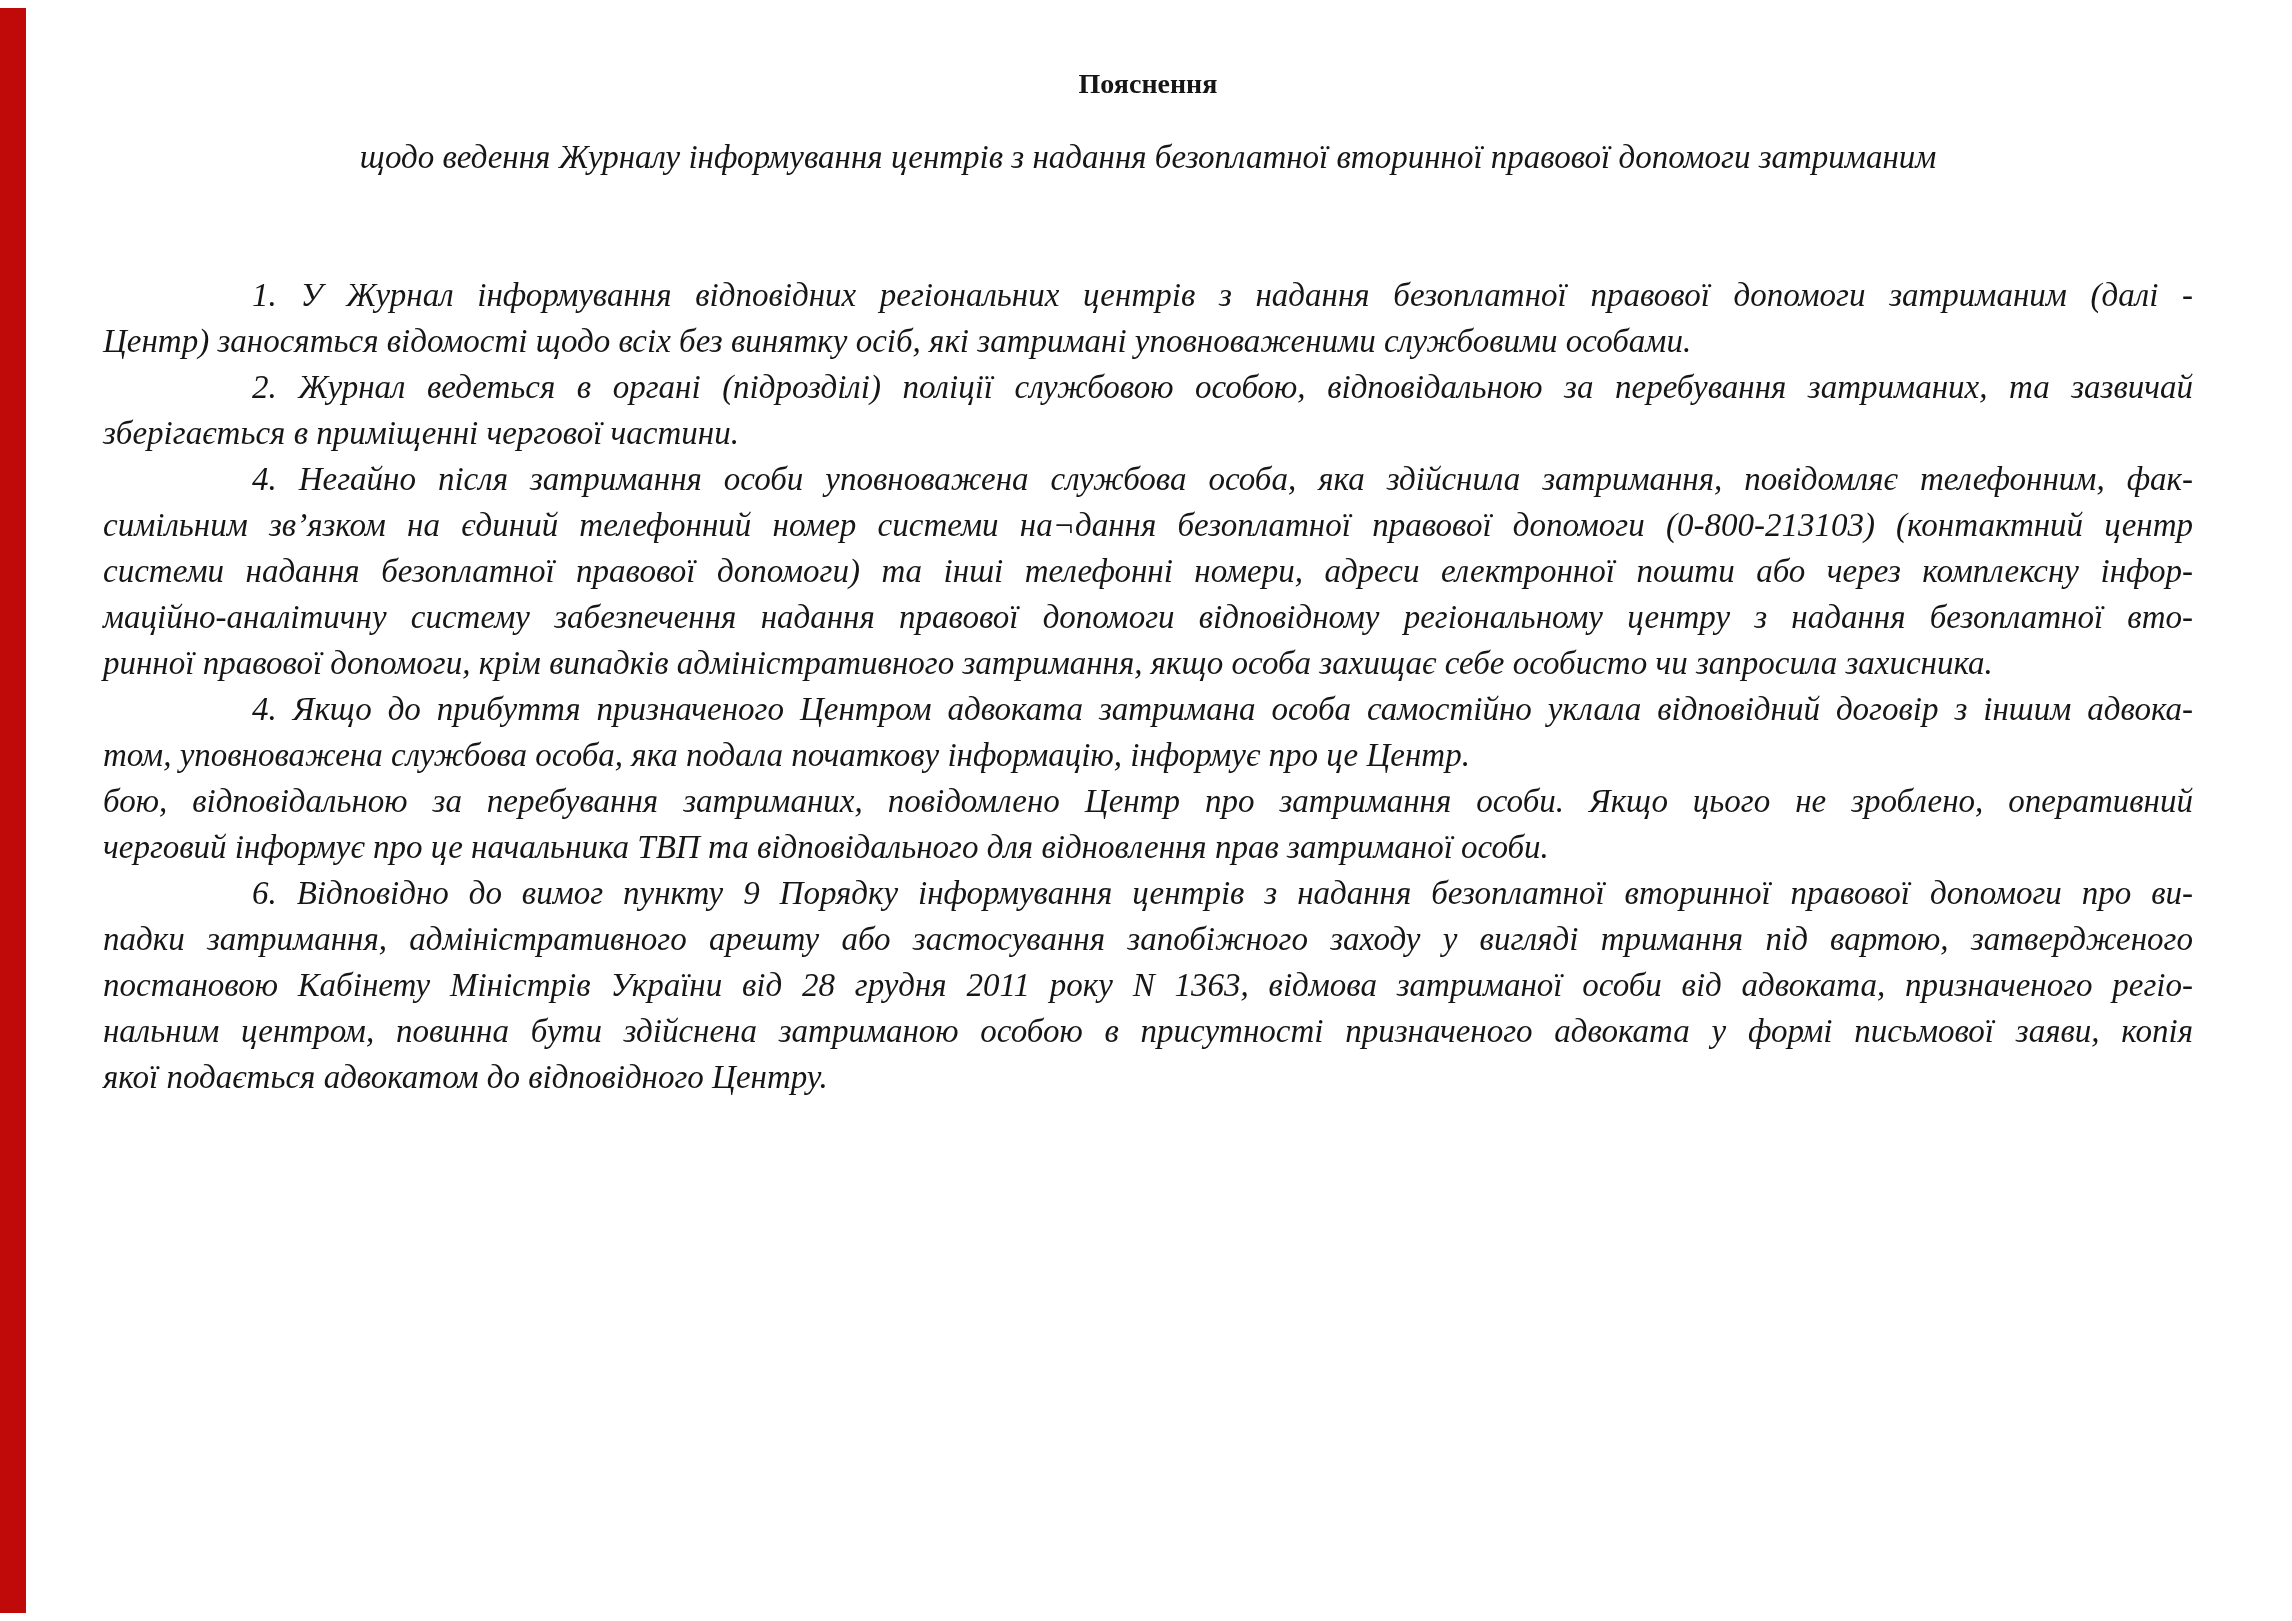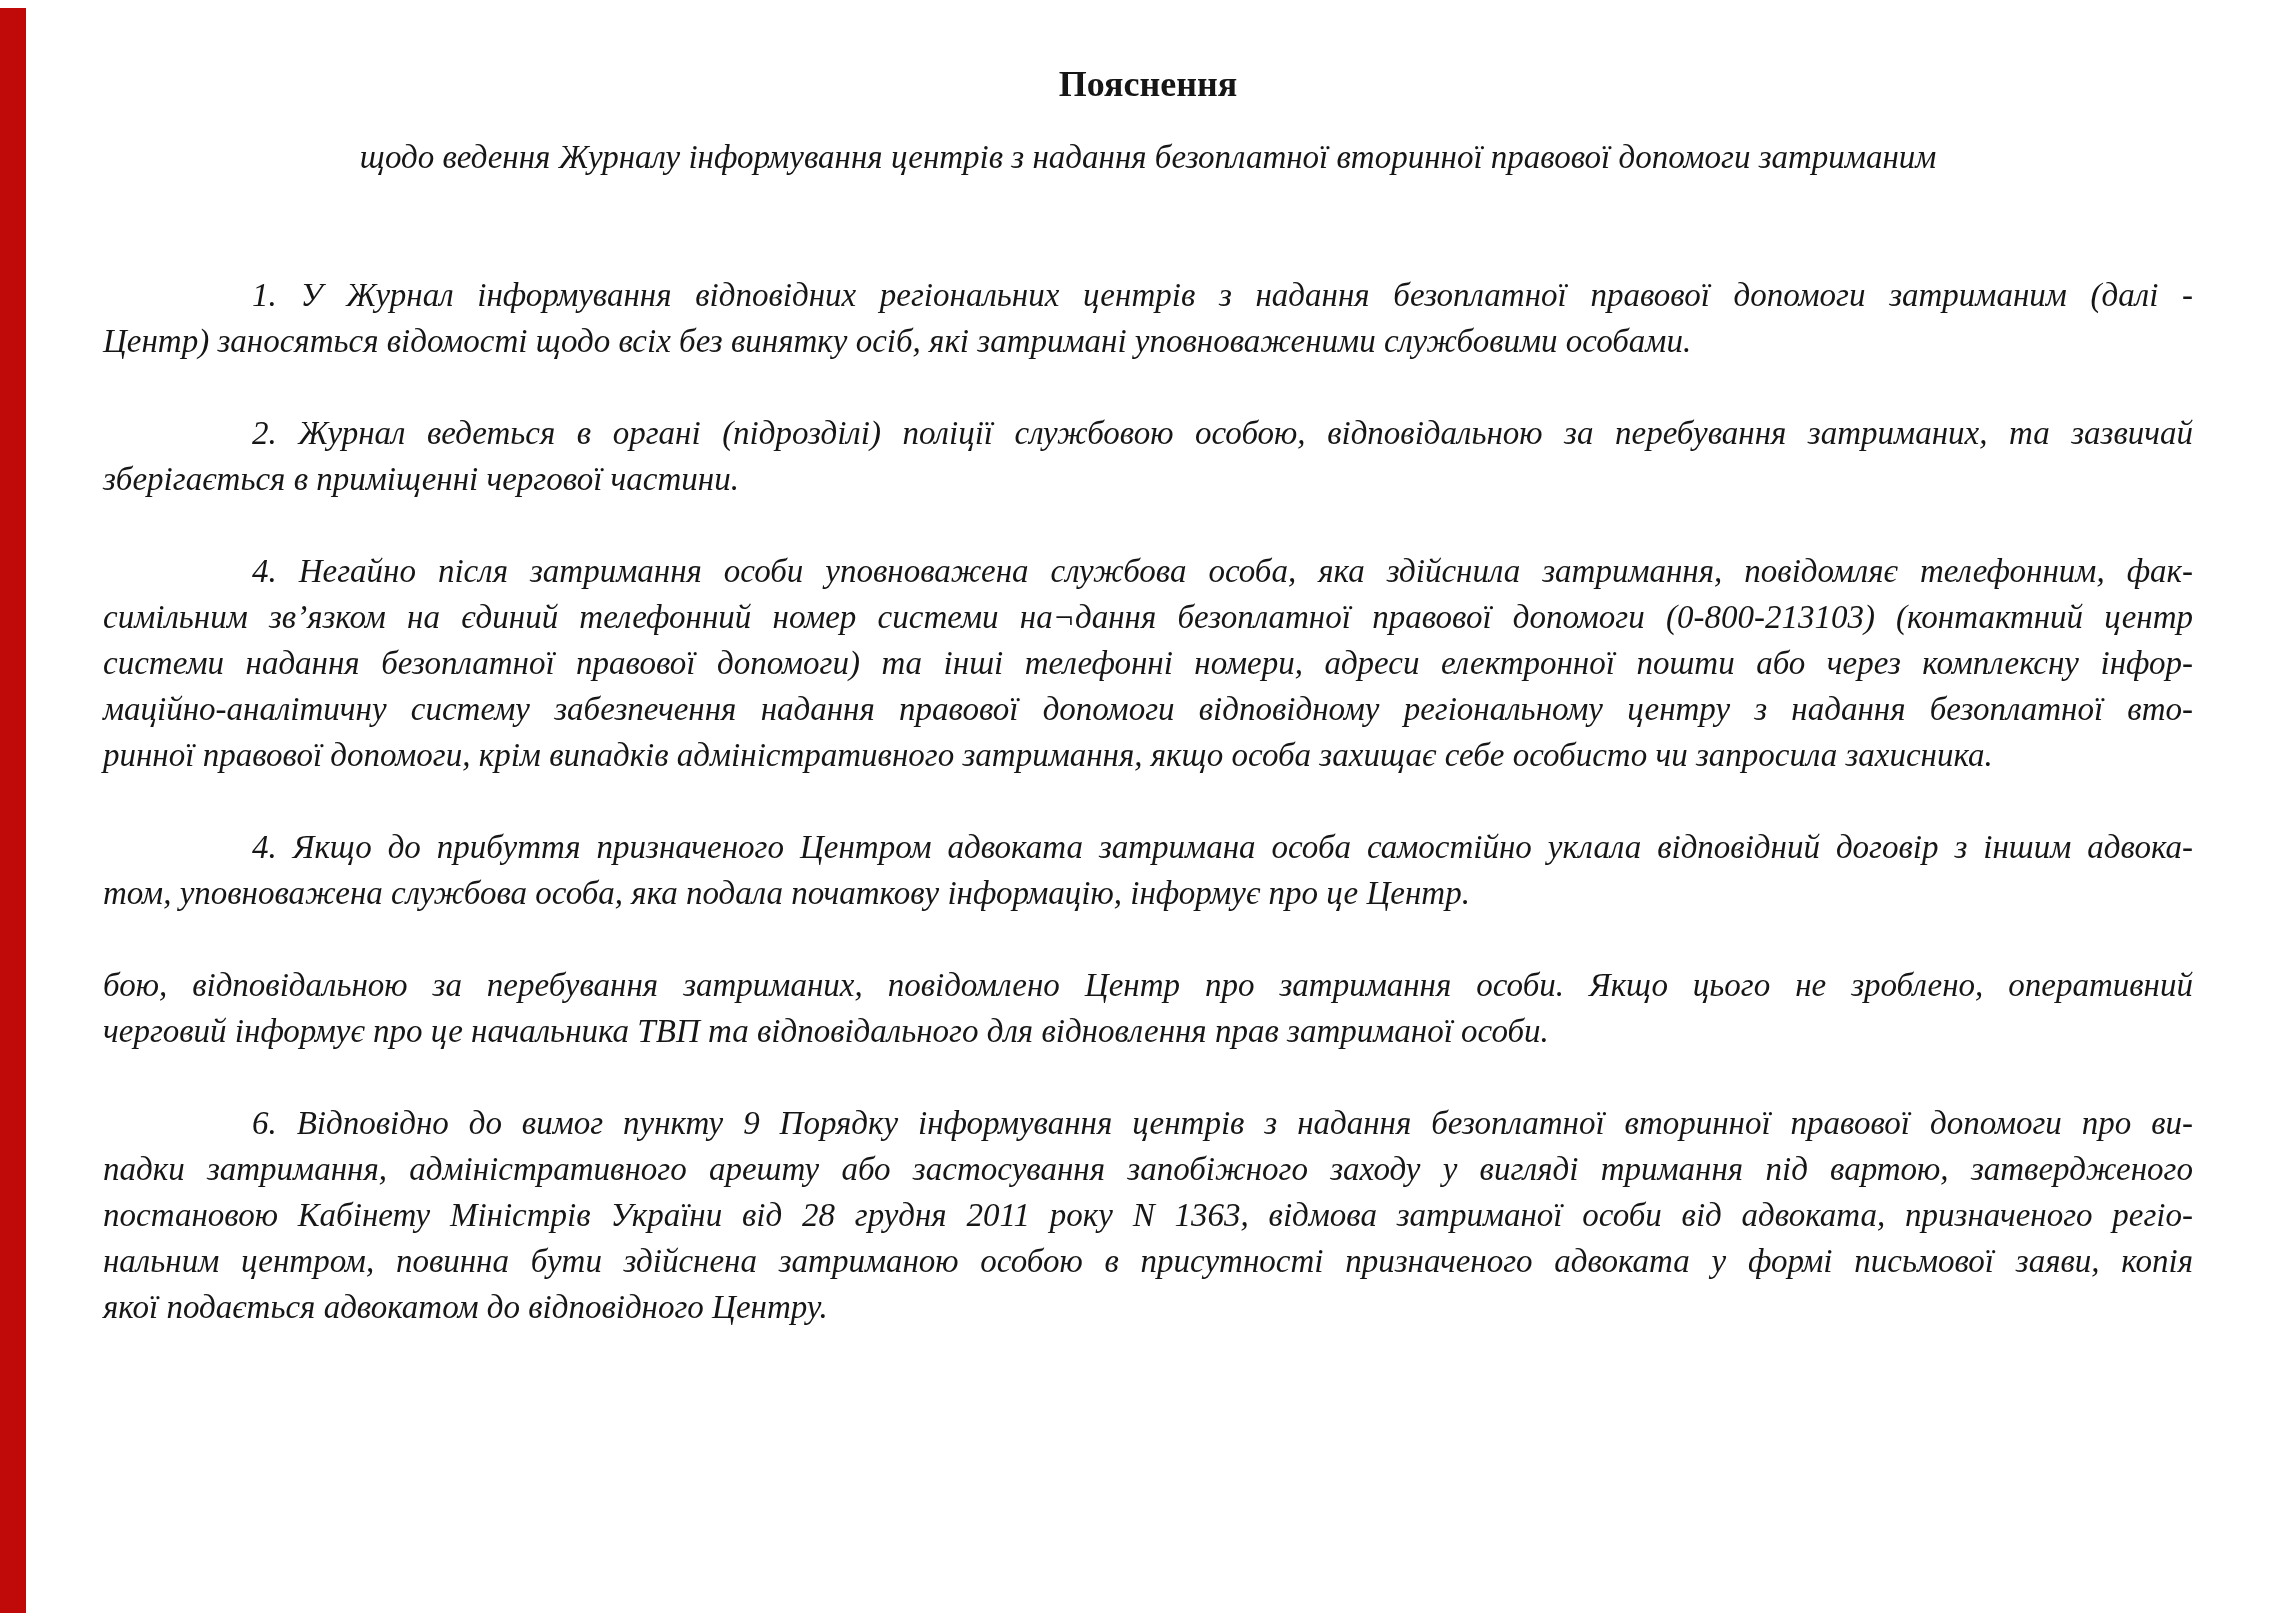--- a/index.html
+++ b/index.html
@@ -20,35 +20,34 @@
   }
   .page {
     position: absolute;
     left: 103px;
     top: 61px;
     width: 2090px;
   }
   .doc-title {
     text-align: center;
     font-weight: bold;
-    font-size: 36px;
+    font-size: 28px;
     line-height: 46px;
   }
   .doc-subtitle {
     text-align: center;
     font-size: 33px;
     line-height: 46px;
     margin-top: 27.4px;
     margin-bottom: 92px;
     font-style: italic;
   }
   .para {
     font-size: 33px;
     line-height: 46px;
-    margin-top: 46px;
   }
   .para:first-of-type { margin-top: 0; }
   .line {
     text-align: justify;
     text-align-last: justify;
     white-space: normal;
     font-style: italic;
   }
   .line.first { text-indent: 149px; }
   .line.last  { text-align: right; text-align-last: left; }

